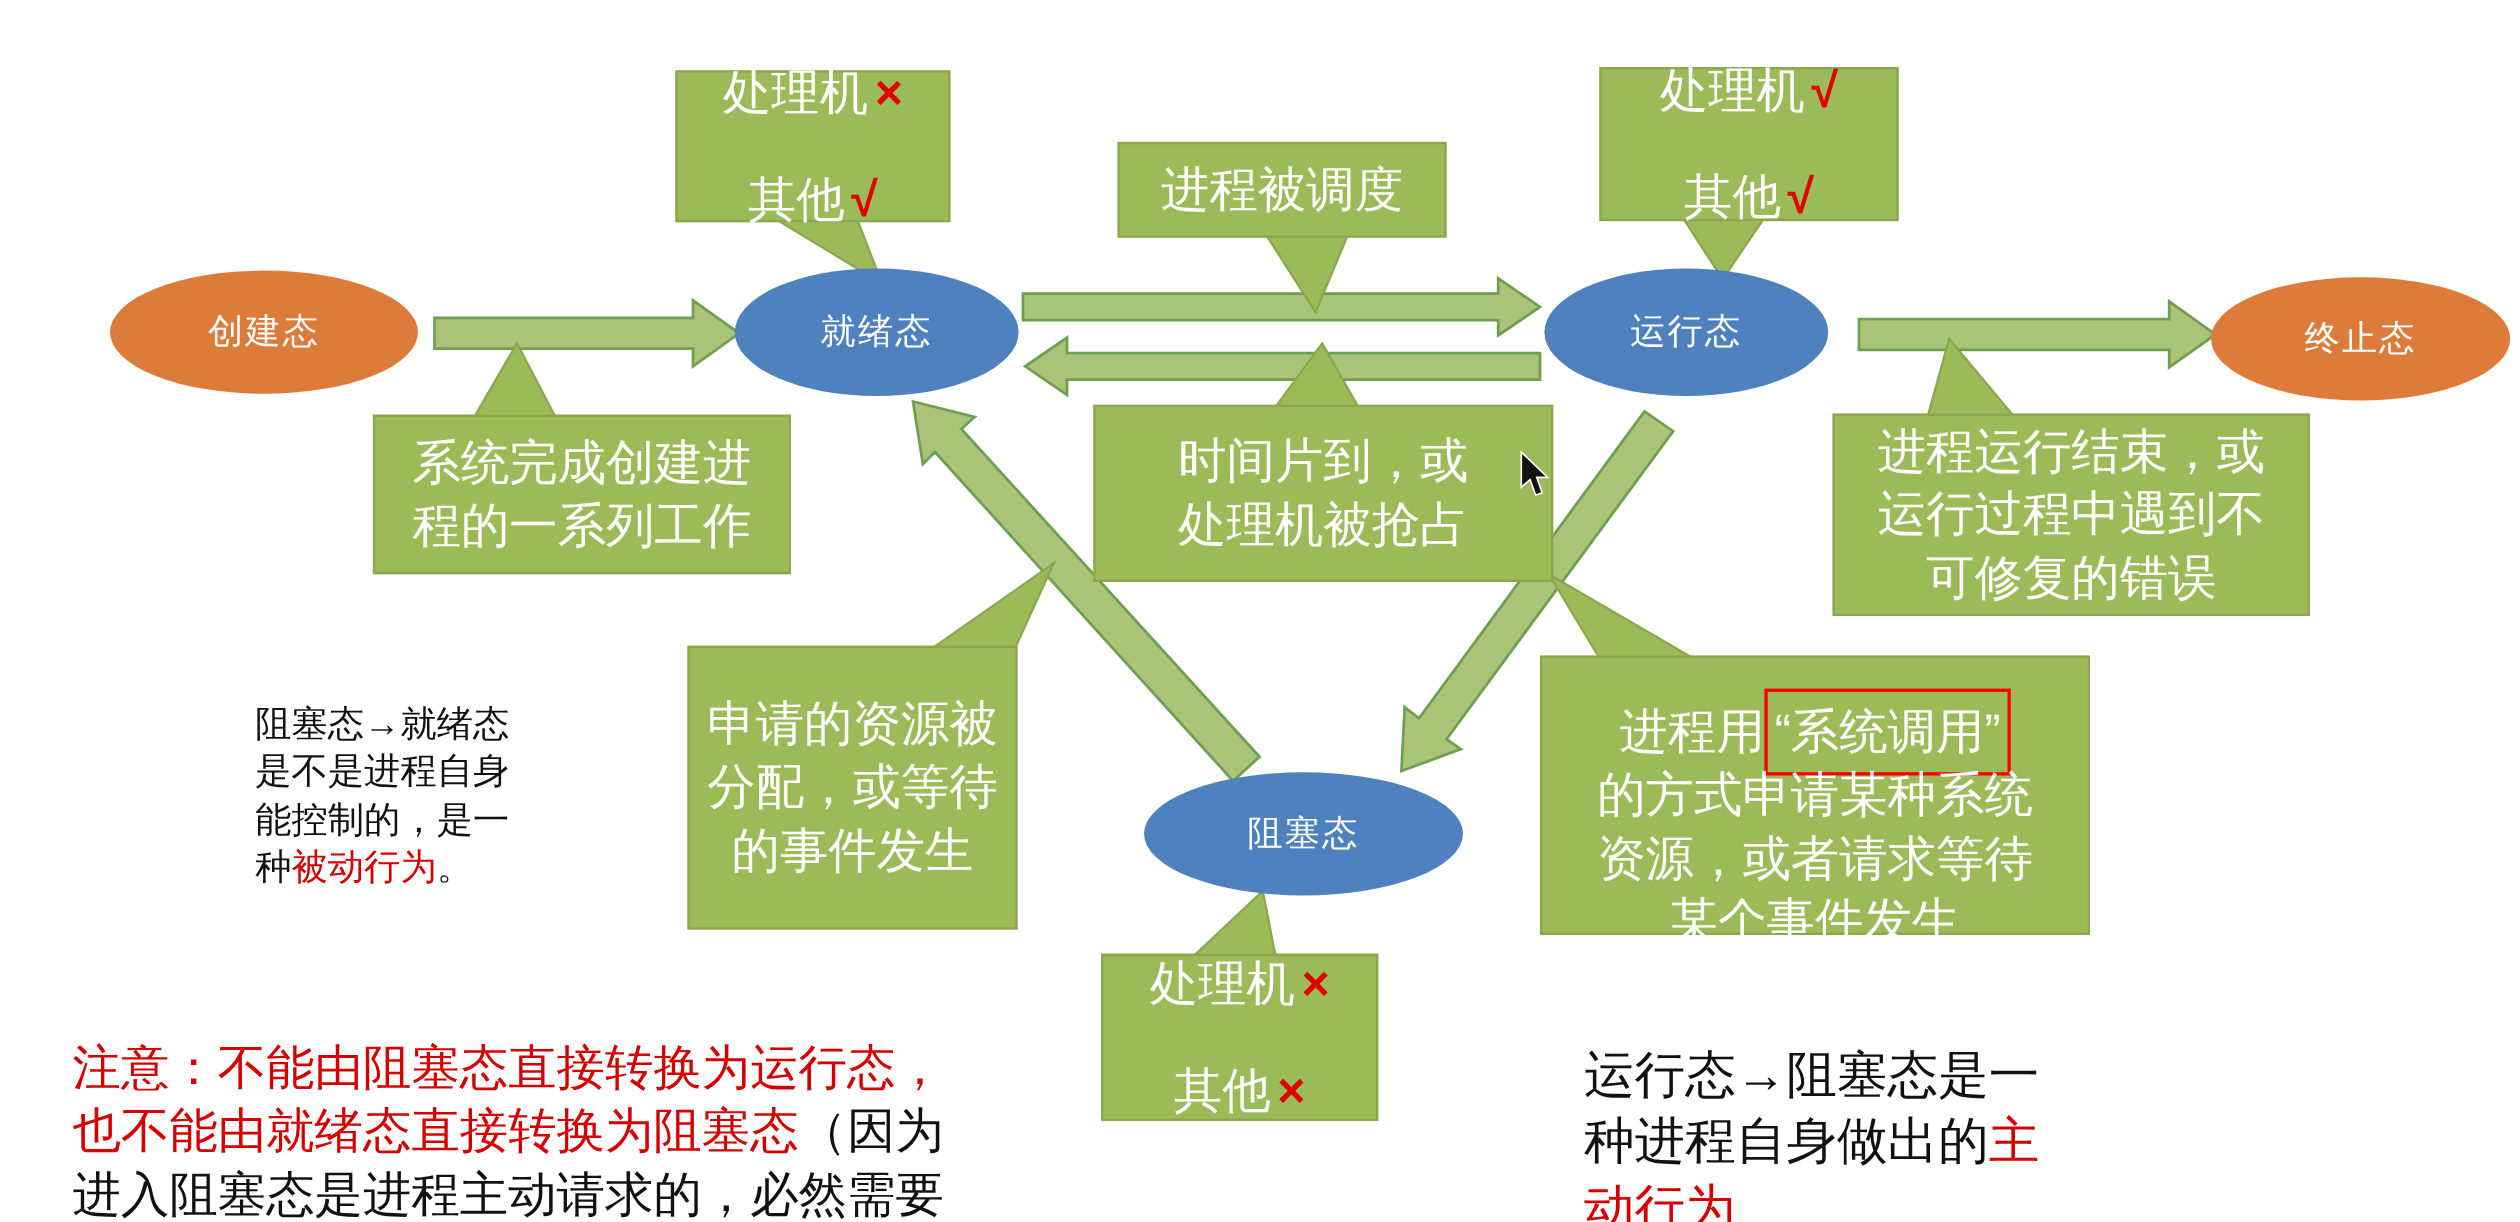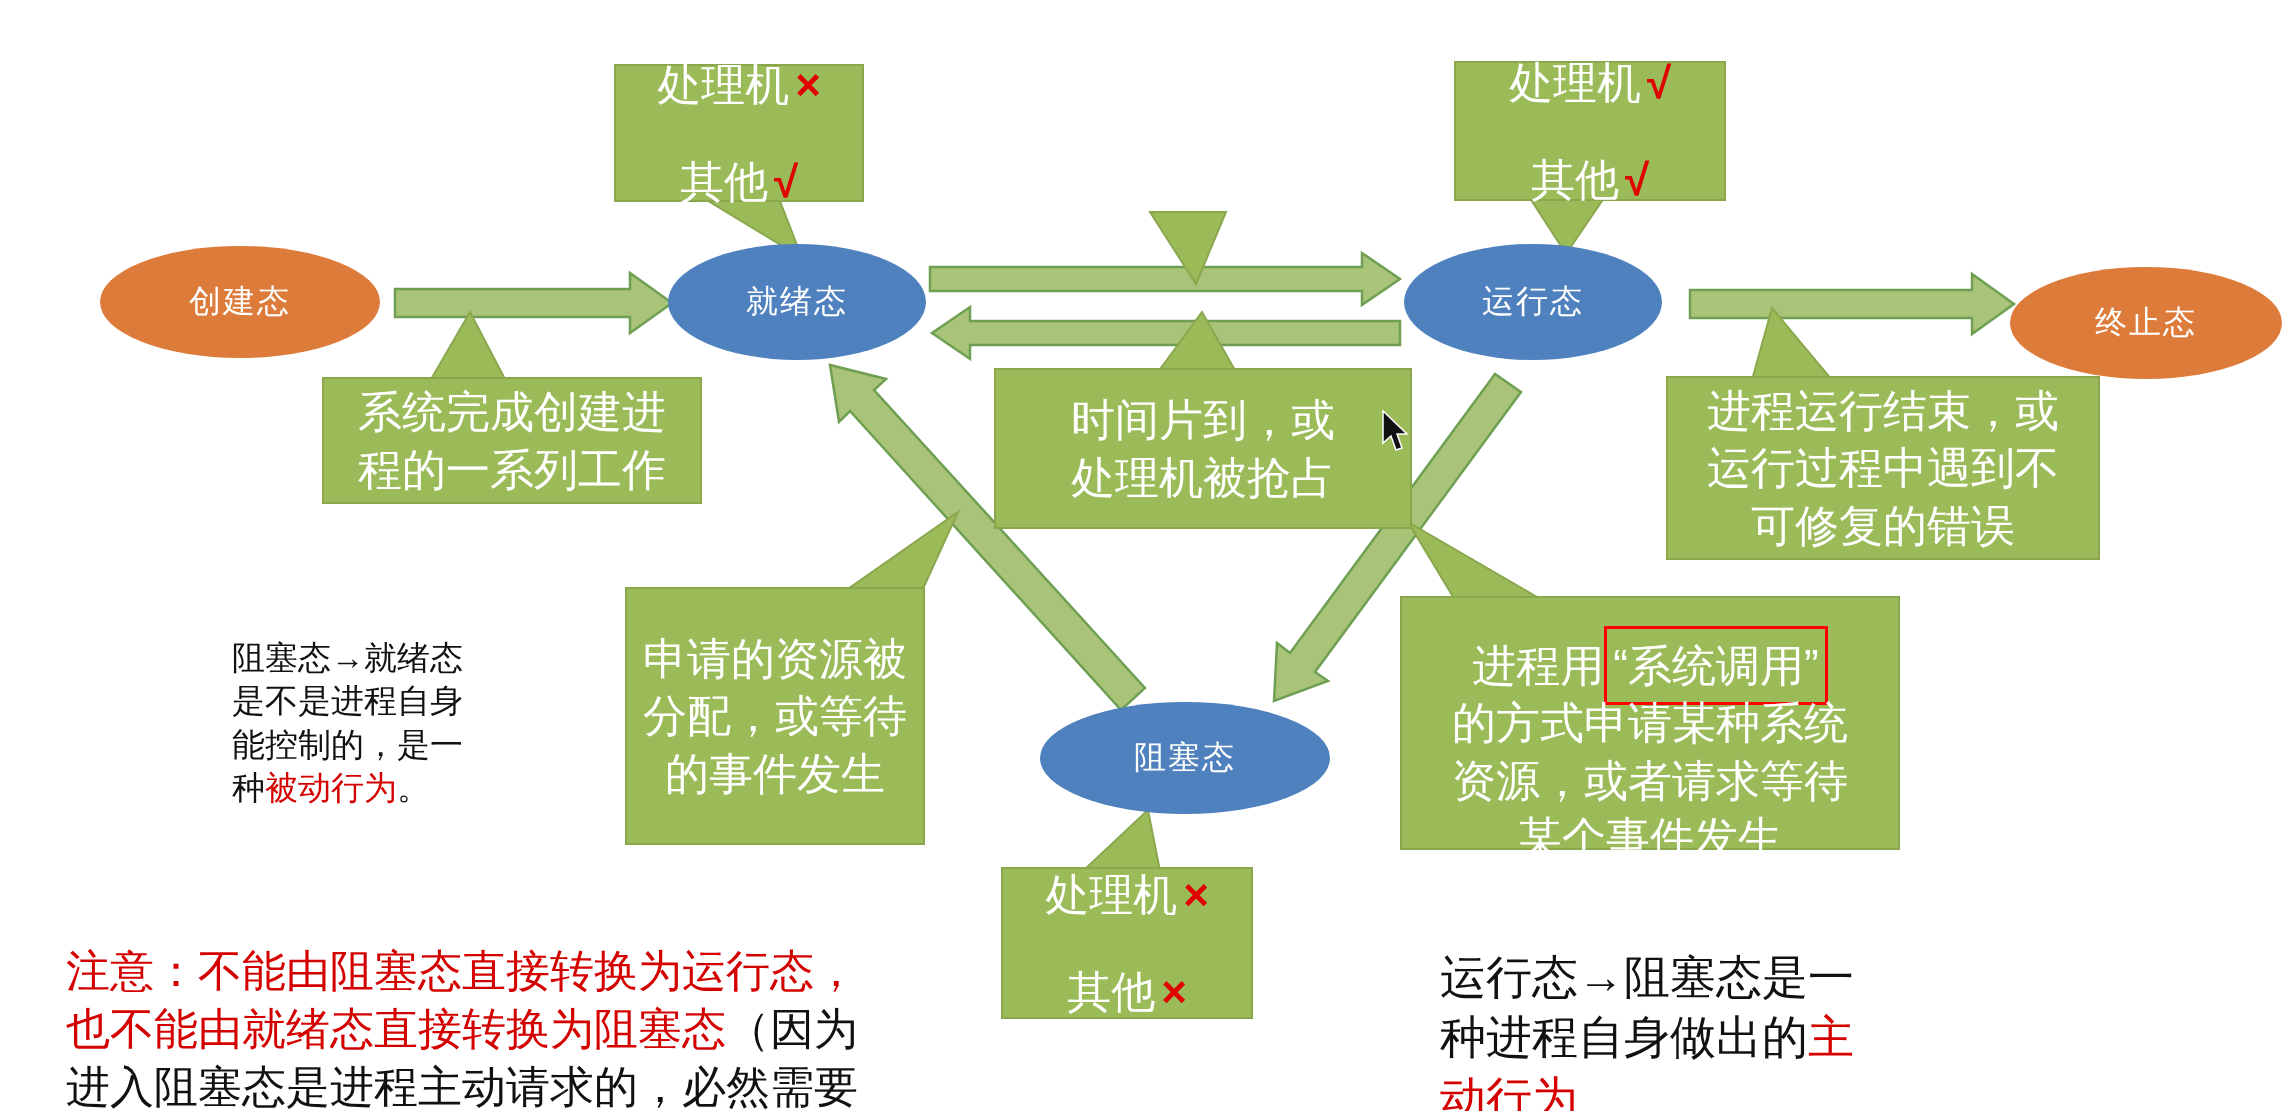--- a/index.html
+++ b/index.html
@@ -69,47 +69,50 @@
 
   <div class="state orange" style="left:100px;top:246px;width:280px;height:112px">
     <span>创建态</span>
   </div>
   <div class="state blue" style="left:668px;top:244px;width:258px;height:116px">
     <span>就绪态</span>
   </div>
   <div class="state blue" style="left:1404px;top:244px;width:258px;height:116px">
     <span>运行态</span>
   </div>
-  <div class="state orange" style="left:2010px;top:267px;width:272px;height:112px">
+  <div class="state orange" style="left:2010px;top:252px;width:272px;height:112px">
     <span>终止态</span>
   </div>
   <div class="state blue" style="left:1040px;top:702px;width:290px;height:112px">
     <span>阻塞态</span>
   </div>
 
   <div class="callout" style="left:614px;top:64px;width:250px;height:138px">
     <div class="status-row">
       <span>处理机</span><span class="mark">×</span>
     </div>
     <div class="status-row">
       <span>其他</span><span class="mark">√</span>
     </div>
   </div>
 
+  <div class="callout" style="left:1016px;top:129px;width:299px;height:87px">
+    <span>进程被调度</span>
+  </div>
 
   <div class="callout" style="left:1454px;top:61px;width:272px;height:140px">
     <div class="status-row">
       <span>处理机</span><span class="mark">√</span>
     </div>
     <div class="status-row">
       <span>其他</span><span class="mark">√</span>
     </div>
   </div>
 
-  <div class="callout" style="left:322px;top:377px;width:380px;height:127px">
+  <div class="callout" style="left:339px;top:377px;width:380px;height:145px">
     <span>系统完成创建进
 程的一系列工作</span>
   </div>
 
   <div class="callout" style="left:994px;top:368px;width:418px;height:161px">
     <span>时间片到，或
 处理机被抢占</span>
   </div>
 
   <div class="callout" style="left:1666px;top:376px;width:434px;height:184px">

